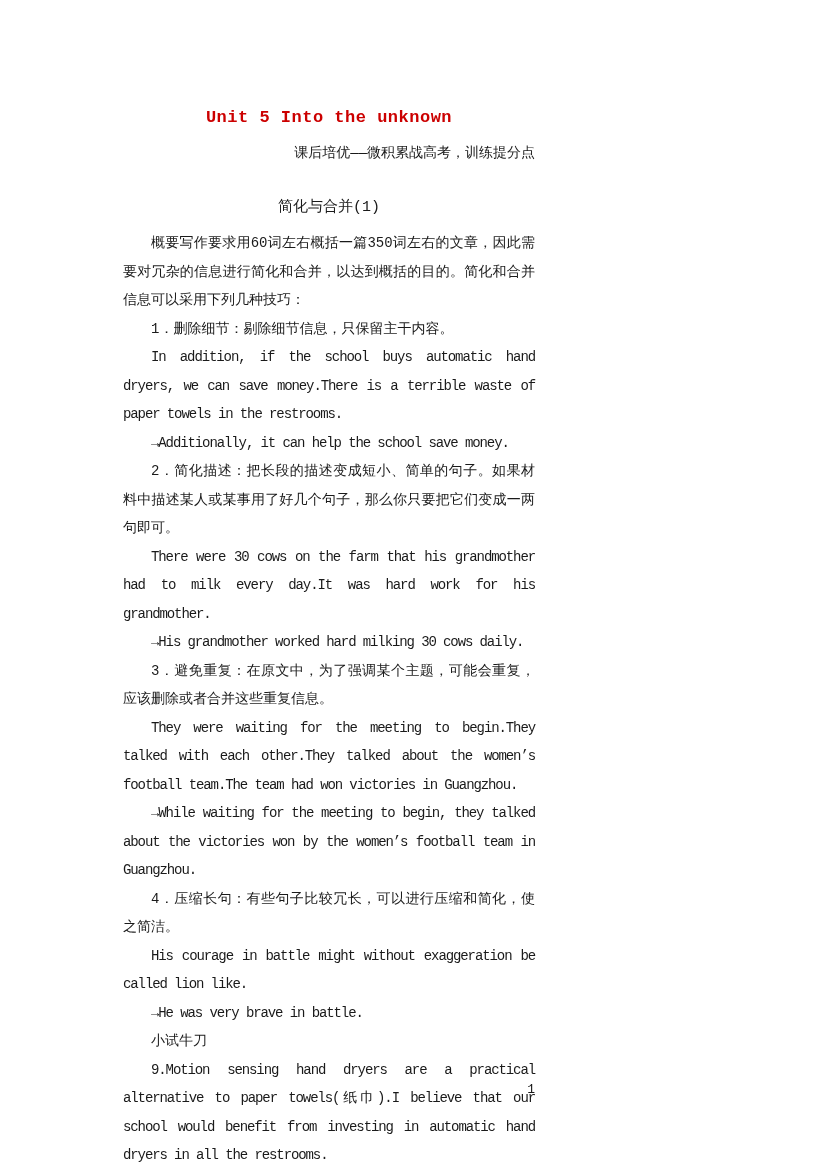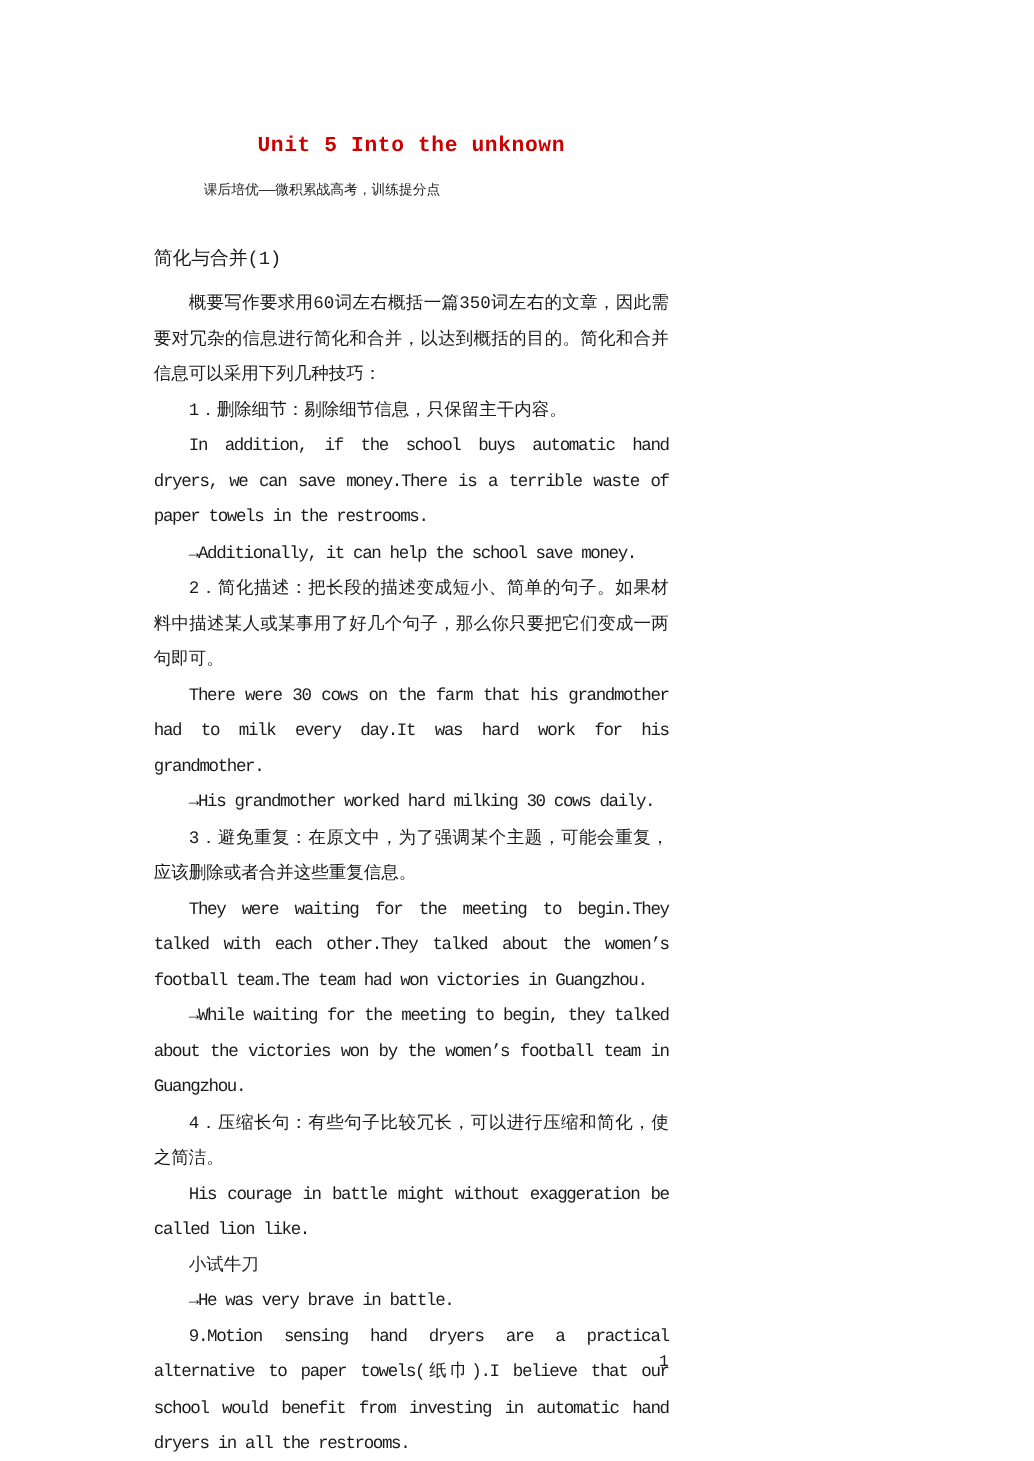--- a/index.html
+++ b/index.html
@@ -24,24 +24,26 @@
   .doc-title {
     text-align: center;
     font-size: 17px;
     font-weight: bold;
     line-height: 24px;
     letter-spacing: 0.5px;
     margin: 0;
   }
   .doc-subtitle {
     margin: 11px 0 1px 40px;
-    font-size: 11px;
+    font-size: 14px;
     line-height: 24px;
+    text-align: right;
   }
   .section-heading {
+    text-align: center;
     font-size: 15px;
     line-height: 28px;
     margin-top: 29px;
   }
   .paragraphs { margin-top: 7px; }
   .para {
     margin: 0;
     font-size: 14px;
     line-height: 28.5px;
     text-align: justify;
@@ -81,20 +83,20 @@
         <p class="para example">In addition, if the school buys automatic hand dryers, we can save money.There is a terrible waste of paper towels in the restrooms.</p>
         <p class="para arrow">→Additionally, it can help the school save money.</p>
         <p class="para numbered">2．简化描述：把长段的描述变成短小、简单的句子。如果材料中描述某人或某事用了好几个句子，那么你只要把它们变成一两句即可。</p>
         <p class="para example">There were 30 cows on the farm that his grandmother had to milk every day.It was hard work for his grandmother.</p>
         <p class="para arrow">→His grandmother worked hard milking 30 cows daily.</p>
         <p class="para numbered">3．避免重复：在原文中，为了强调某个主题，可能会重复，应该删除或者合并这些重复信息。</p>
         <p class="para example">They were waiting for the meeting to begin.They talked with each other.They talked about the women’s football team.The team had won victories in Guangzhou.</p>
         <p class="para arrow">→While waiting for the meeting to begin, they talked about the victories won by the women’s football team in Guangzhou.</p>
         <p class="para numbered">4．压缩长句：有些句子比较冗长，可以进行压缩和简化，使之简洁。</p>
         <p class="para example">His courage in battle might without exaggeration be called lion like.</p>
+        <p class="para arrow">→He was very brave in battle.</p>
         <p class="para subheading">小试牛刀</p>
-        <p class="para arrow">→He was very brave in battle.</p>
         <p class="para exercise">9.Motion sensing hand dryers are a practical alternative to paper towels(纸巾).I believe that our school would benefit from investing in automatic hand dryers in all the restrooms.</p>
         <p class="para arrow">→</p>
       </div>
   </div>
   <div class="page-number">1</div>
 </div>
 
 </body></html>

